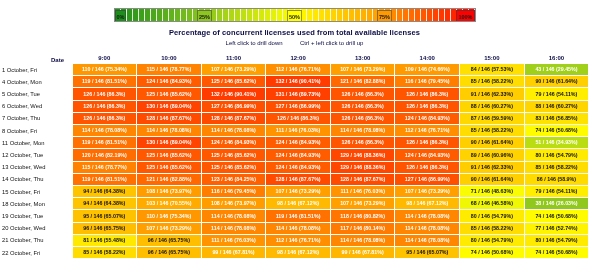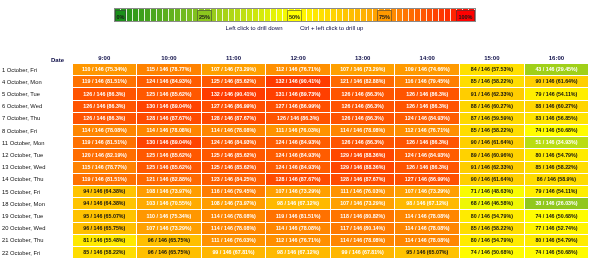--- a/index.html
+++ b/index.html
@@ -131,20 +131,21 @@
         <div class="seg" style="background: rgb(255, 36, 0);"></div>
         <div class="seg" style="background: rgb(255, 25, 0);"></div>
         <div class="seg" style="background: rgb(255, 15, 0);"></div>
         <div class="seg" style="background: rgb(255, 5, 0);"></div>
         <div class="legend-tick" style="background: rgb(26, 143, 26); left: calc(0% + 0px);">0%</div>
         <div class="legend-tick" style="background: rgb(140, 198, 30); left: calc(25% - 7.5px);">25%</div>
         <div class="legend-tick" style="background: rgb(255, 255, 0); left: calc(50% - 7.5px);">50%</div>
         <div class="legend-tick" style="background: rgb(255, 153, 0); left: calc(75% - 7.5px);">75%</div>
         <div class="legend-tick" style="background: rgb(255, 0, 0); left: auto; right: 0px;">100%</div>
       </div>
+    <div class="legend-caption">Percentage of concurrent licenses used from total available licenses</div>
     <div class="legend-sub">
       <span>Left click to drill down</span>
       <span class="gap"></span>
       <span>Ctrl + left click to drill up</span>
     </div>
   </div>
 
   <table class="grid" id="grid">
     <colgroup id="grid-cols">
         <col class="c-date">

